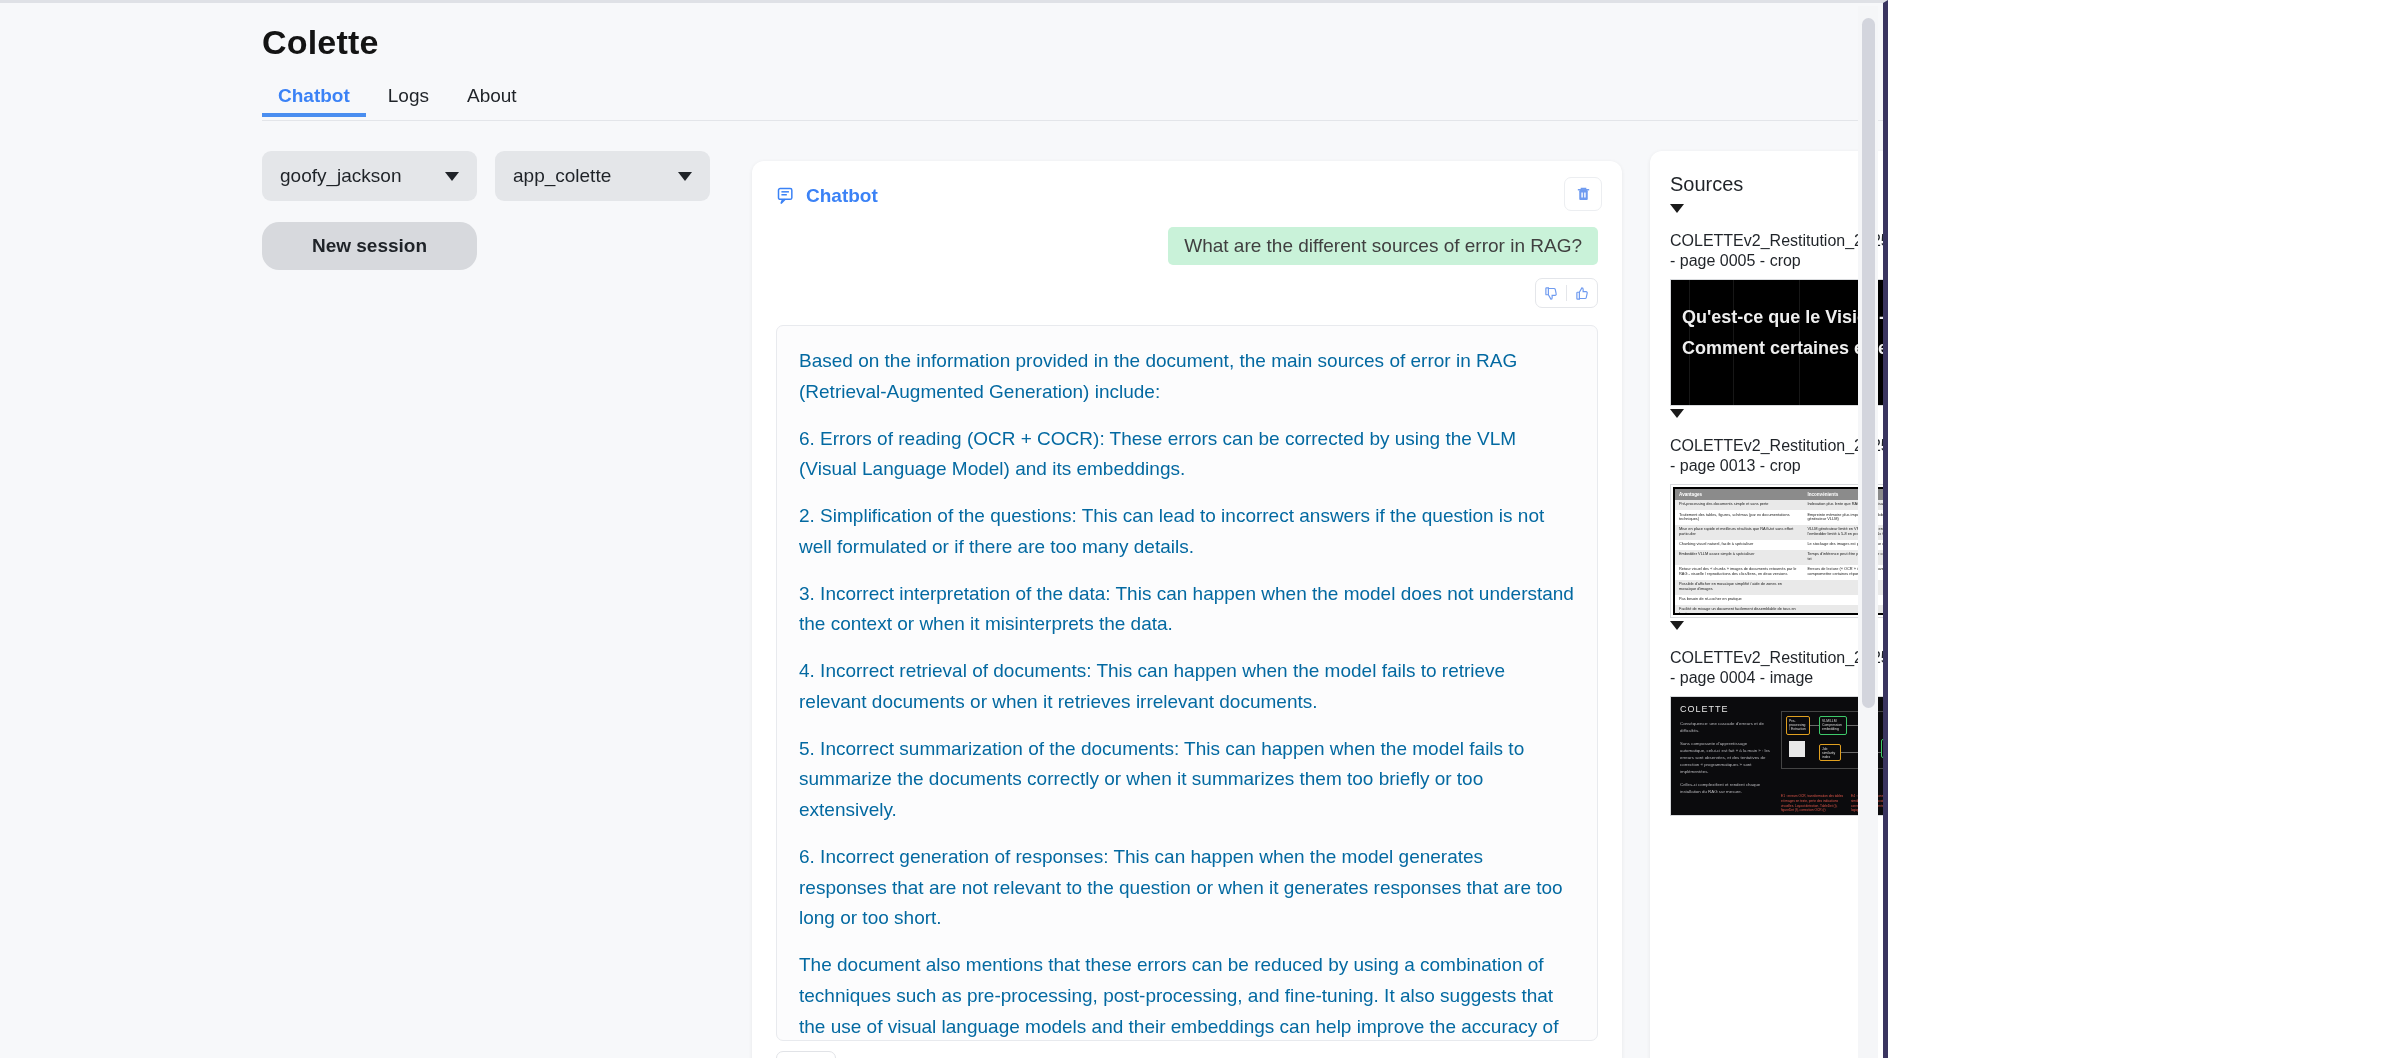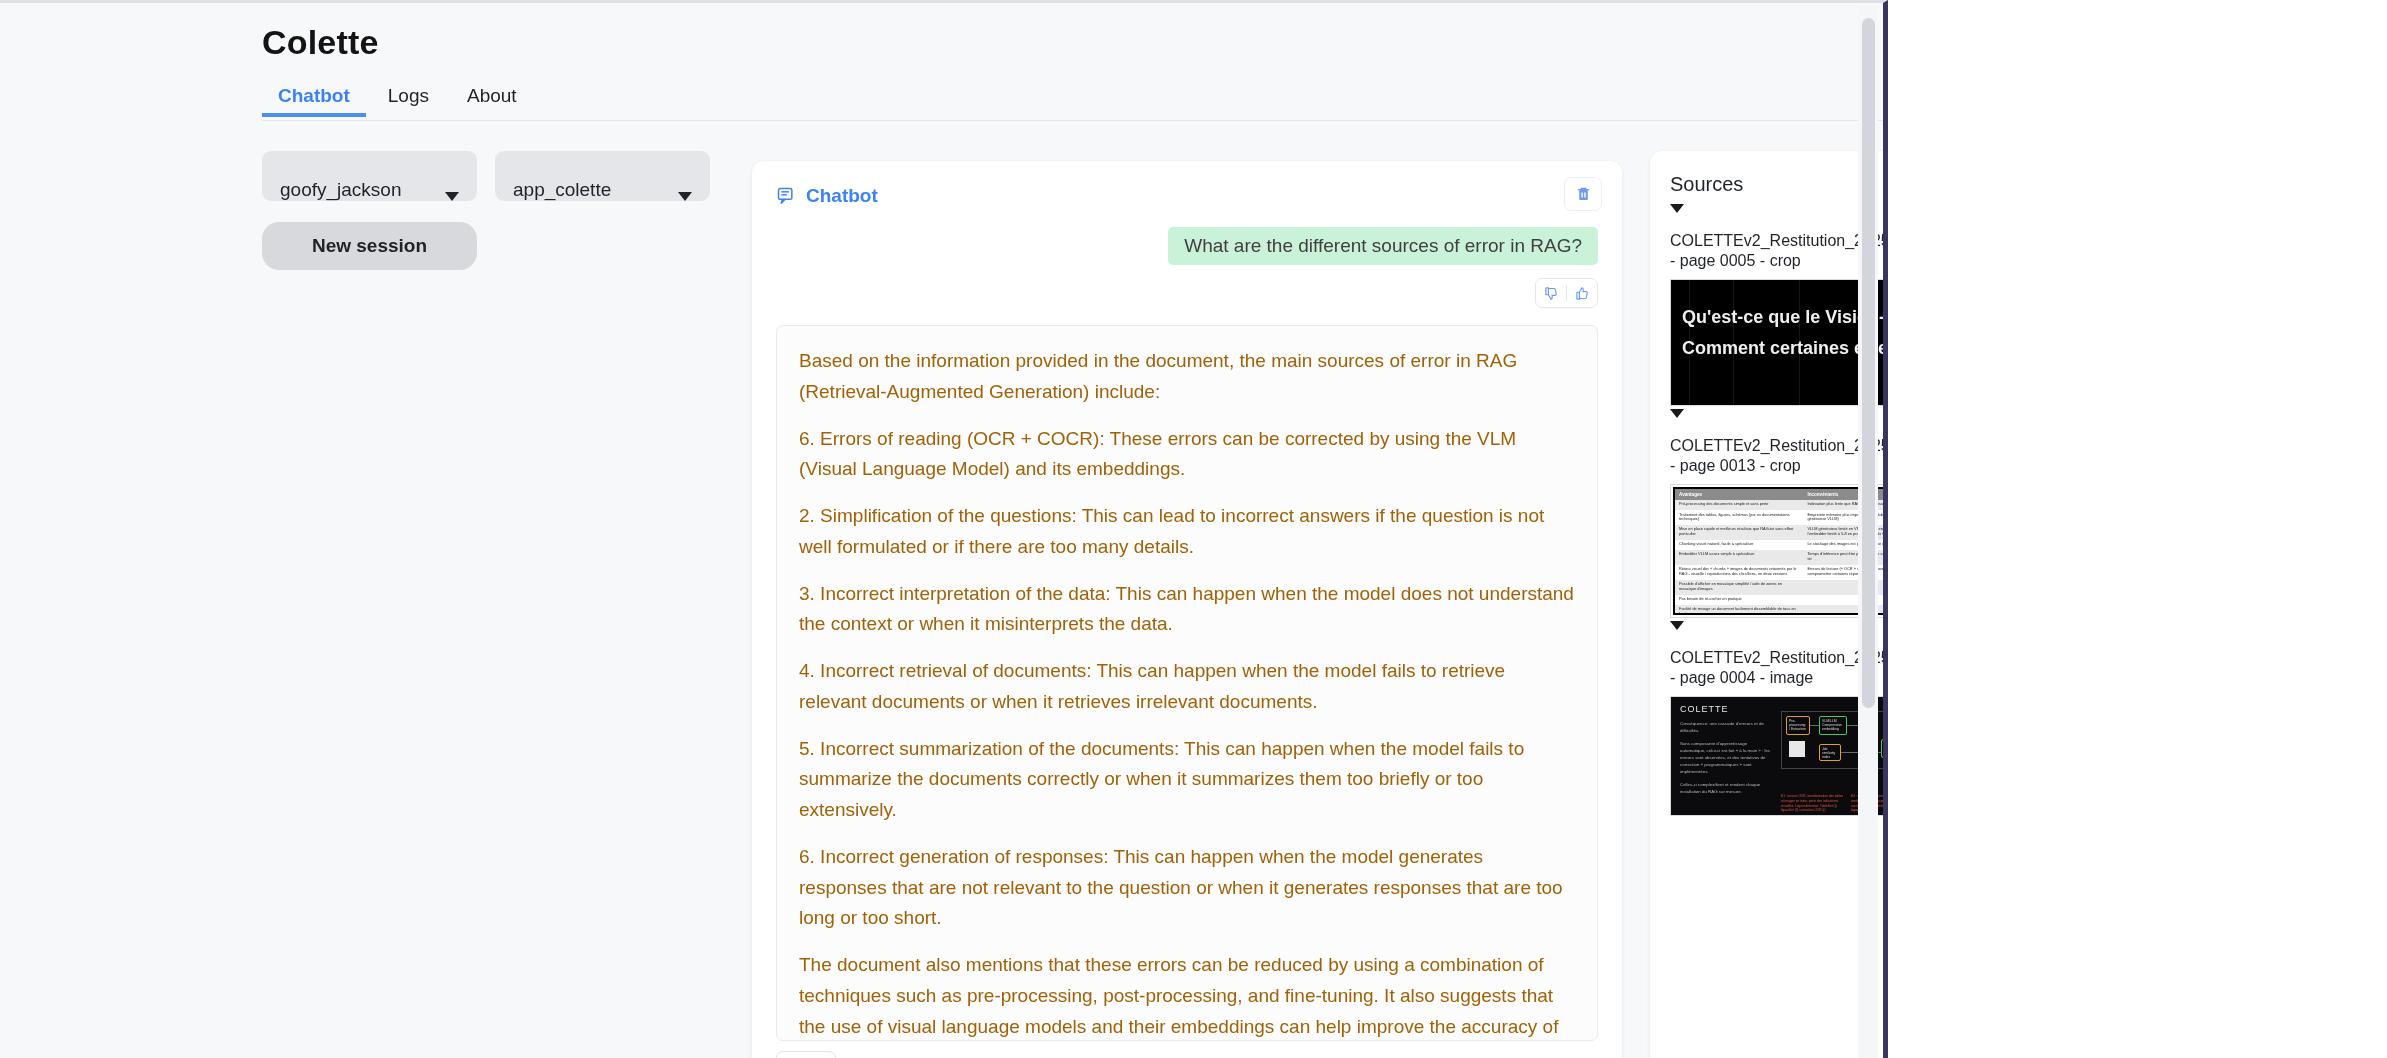--- a/index.html
+++ b/index.html
@@ -55,21 +55,21 @@
   .tab.active {
     color: #3b82f6; font-weight: bold;
     box-shadow: inset 0 -4px 0 0 #4a8ef0;
   }
 
   
   .left-pane { position: absolute; left: 262px; top: 148px; width: 470px; }
   .select-row { display: flex; gap: 18px; }
   .select {
     height: 50px; border-radius: 9px; background: #e4e6e9;
-    display: flex; align-items: flex-end; justify-content: space-between;
+    display: flex; align-items: center; justify-content: space-between;
     padding: 0 18px 0 18px; font-size: 19px; color: #1f2328;
     cursor: pointer; border: none;
     font-family: "Liberation Sans", sans-serif;
   }
   .select.sel-1 { width: 215px; }
   .select.sel-2 { width: 215px; }
   .caret-dn {
     width: 0; height: 0; border-left: 7px solid transparent;
     border-right: 7px solid transparent; border-top: 9px solid #1f2328;
     margin-left: 10px;
@@ -114,21 +114,21 @@
     width: 30px; height: 28px; display: flex; align-items: center;
     justify-content: center; cursor: pointer; background: none; border: none;
   }
   .fb-div { width: 1px; height: 16px; background: #e4e6ea; }
   .answer-box {
     margin-top: 17px; border: 1px solid #e8eaee; border-radius: 7px;
     background: #fcfcfd; padding: 20px 22px 16px 22px;
     height: 716px; overflow: hidden;
   }
   .answer-box p {
-    font-size: 19px; line-height: 1.62; color: #a16207; margin-bottom: 16px;
+    font-size: 19px; line-height: 1.62; color: #0369a1; margin-bottom: 16px;
   }
   .answer-box p:last-child { margin-bottom: 0; }
   .bottom-stub {
     position: absolute; left: 776px; top: 1048px;
     width: 60px; height: 30px; border: 1px solid #e1e3e7;
     border-radius: 7px; background: #fff;
   }
 
   
   .src-panel {

